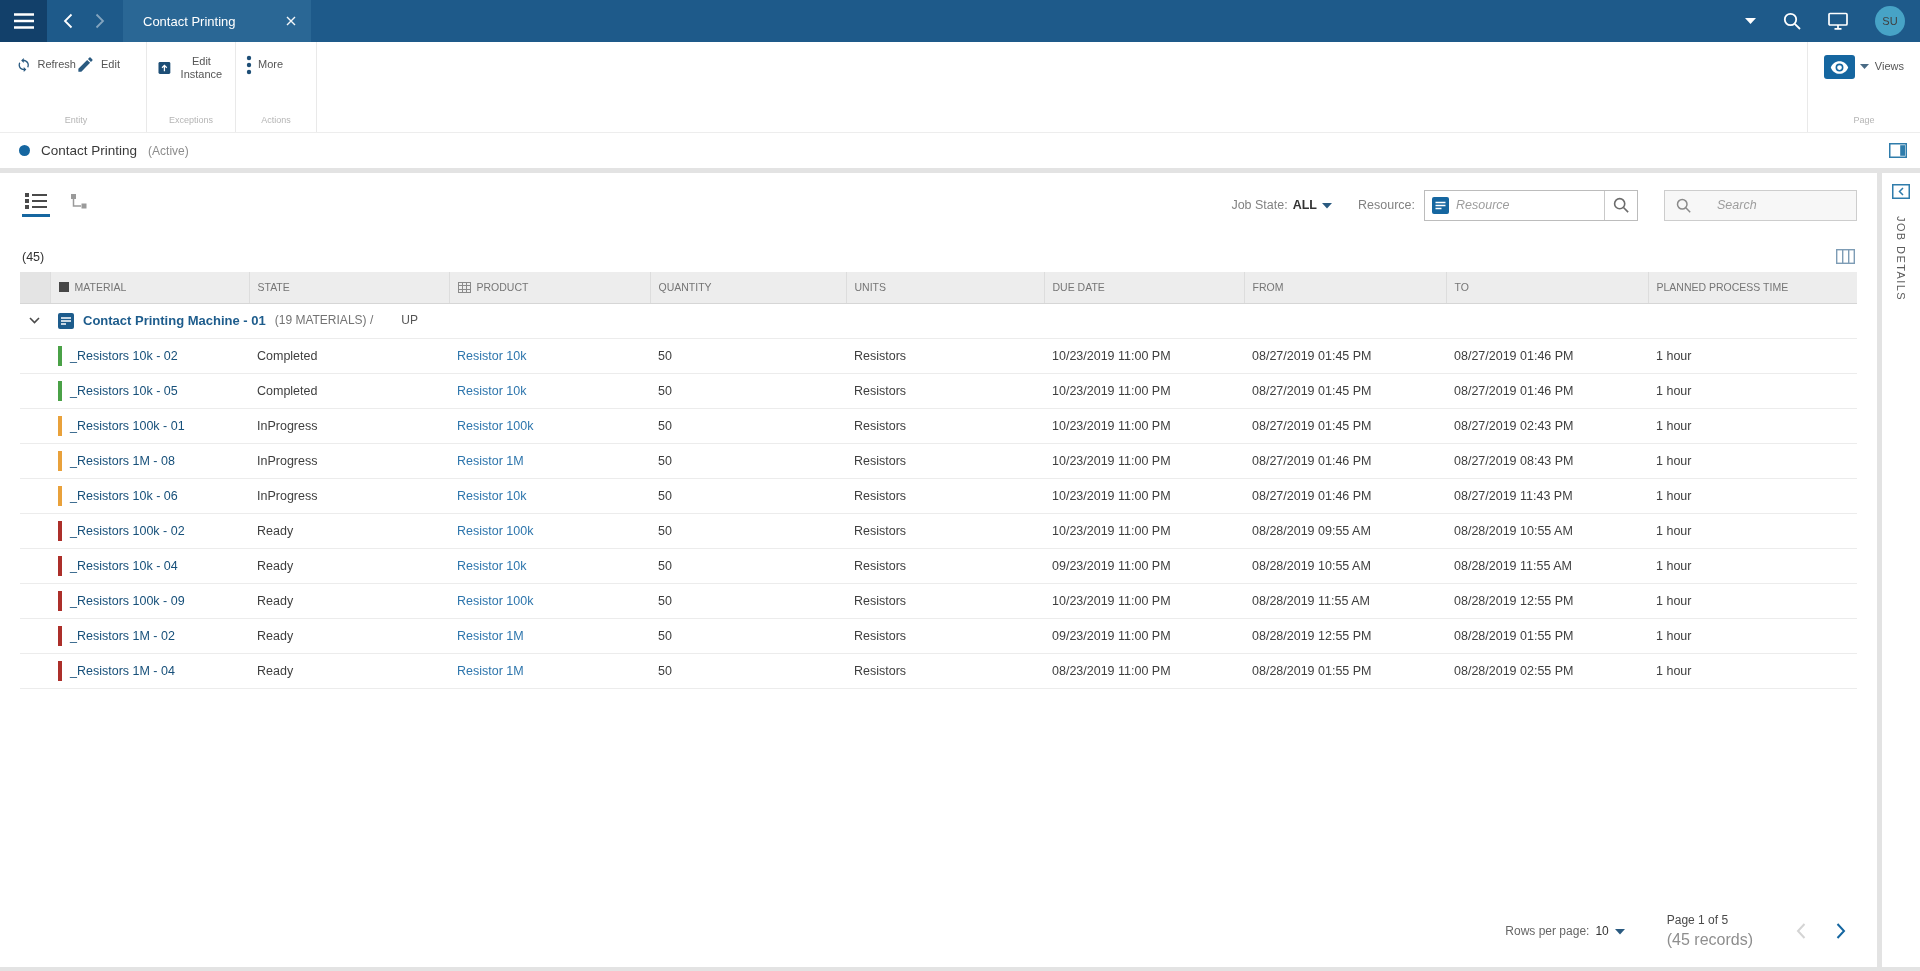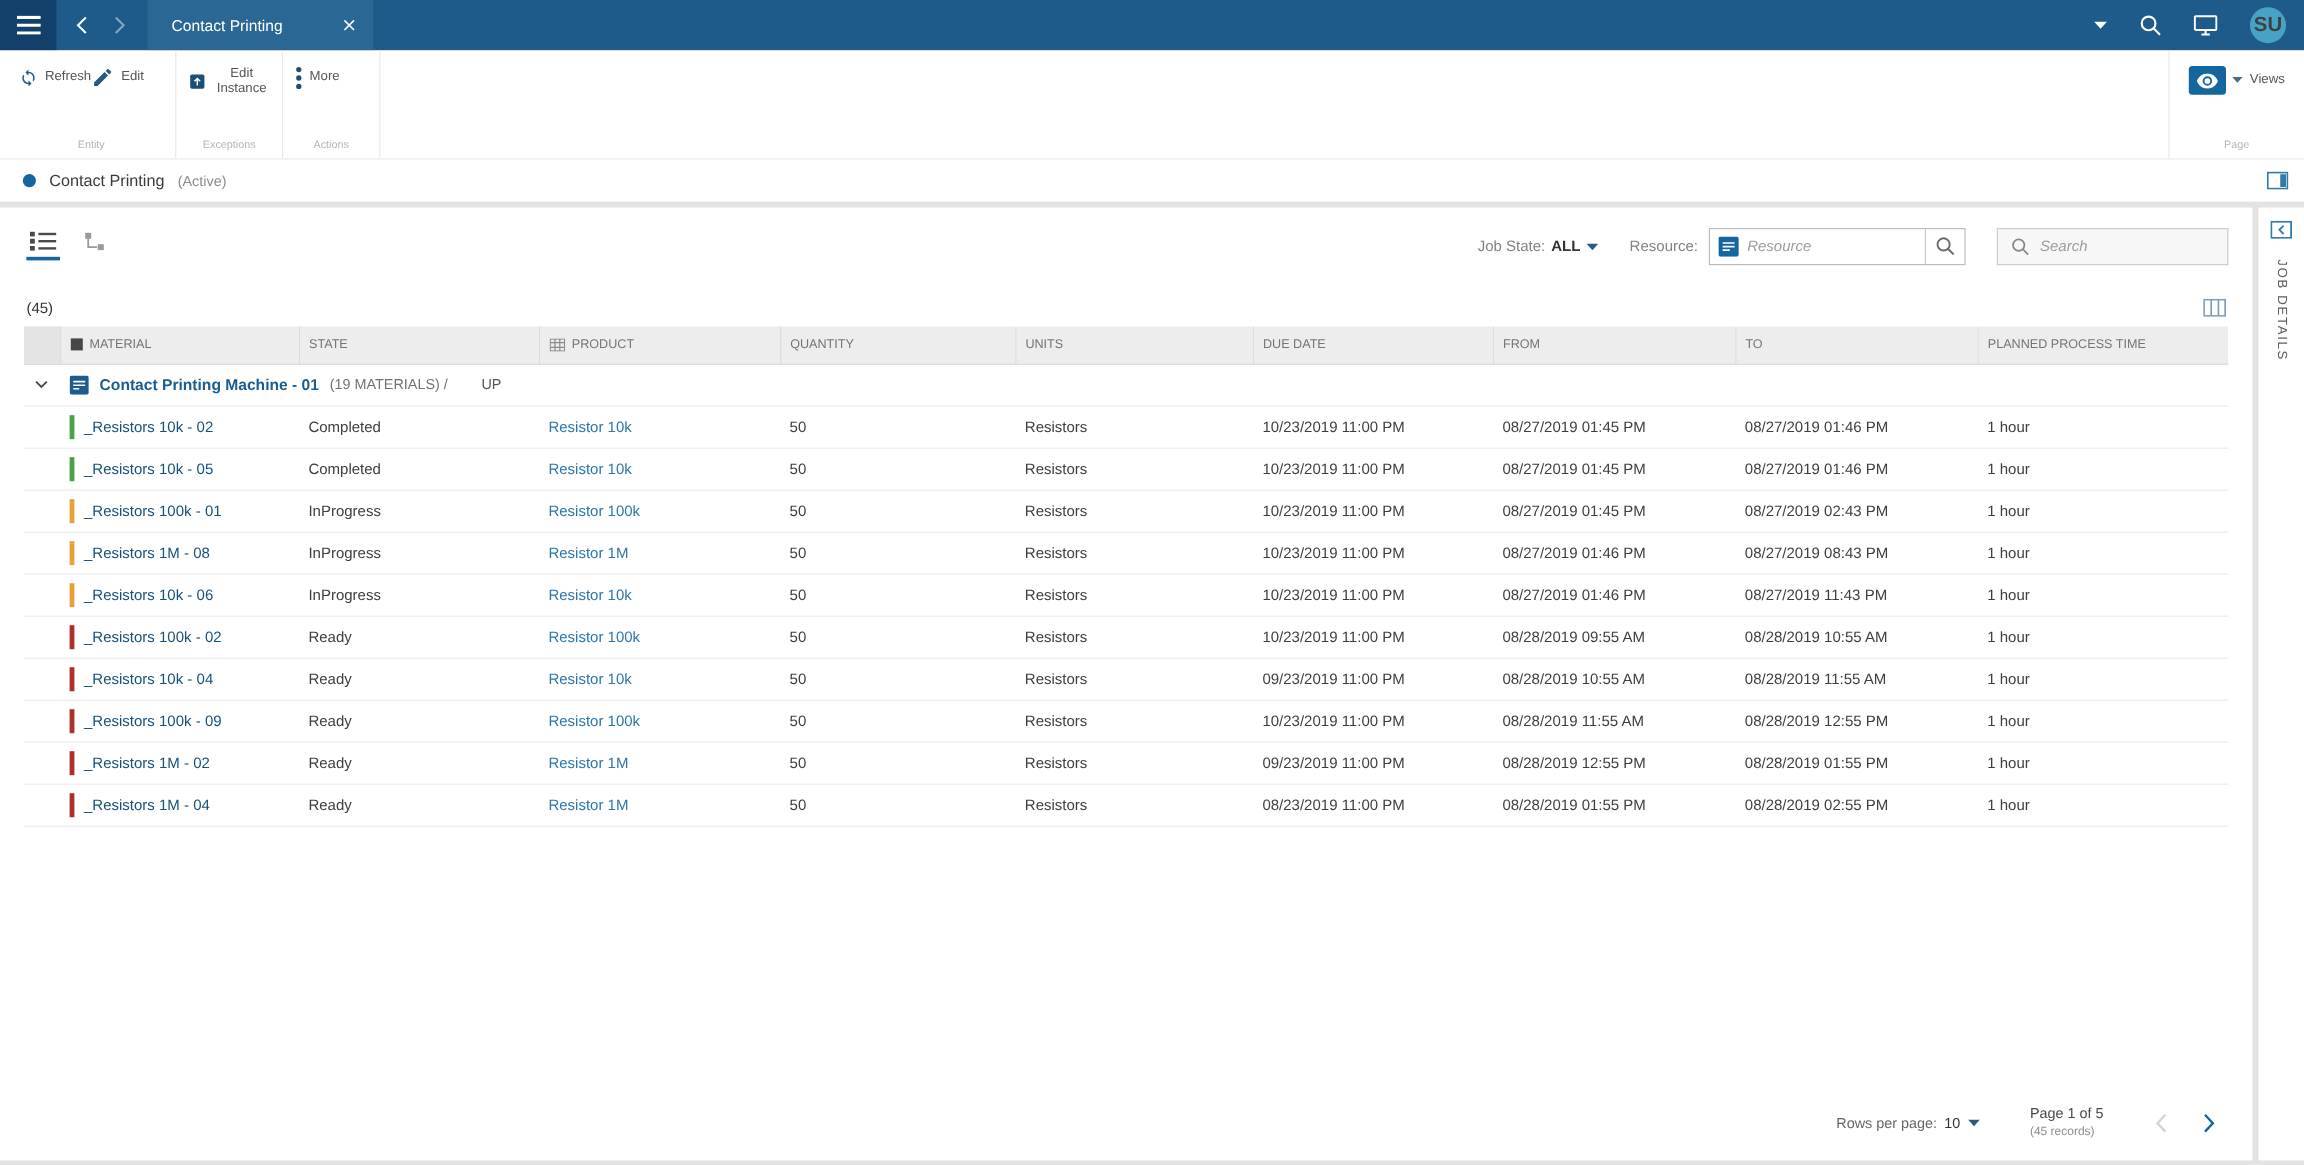--- a/index.html
+++ b/index.html
@@ -12,21 +12,21 @@
   
   .topbar{height:42px;background:#1e5a8a;display:flex;align-items:stretch;flex:none}
   .hamburger{width:47px;background:#12406a;display:flex;align-items:center;justify-content:center}
   .nav-arrows{display:flex;align-items:center;gap:22px;padding:0 18px 0 16px}
   .nav-btn{display:flex;align-items:center}
   .tab{background:#2a6795;display:flex;align-items:center;justify-content:space-between;gap:26px;padding:0 15px 0 20px;min-width:188px;cursor:pointer}
   .tab-title{color:#fff;font-size:13px}
   .tab-close{display:flex;opacity:.95}
   .topbar-right{margin-left:auto;display:flex;align-items:center;gap:27px;padding-right:15px}
   .tb-iconbtn{display:flex;align-items:center}
-  .avatar{width:30px;height:30px;border-radius:50%;background:#47a3c6;color:#404040;font-size:17px;font-weight:bold;display:flex;align-items:center;justify-content:center;cursor:pointer}
+  .avatar{width:30px;height:30px;border-radius:50%;background:#47a3c6;color:#404040;font-size:11px;font-weight:normal;display:flex;align-items:center;justify-content:center;cursor:pointer}
 
   
   .toolbar{height:90px;background:#fff;display:flex;align-items:stretch;flex:none;padding-left:6px}
   .tb-group{display:flex;flex-direction:column;padding:4px 10px 2px;border-right:1px solid #e9e9e9}
   .tb-buttons{display:flex;flex:1;align-items:flex-start}
   .tb-btn{width:60px;display:flex;flex-direction:row;align-items:center;gap:6px;padding-top:9px;color:#555}
   .tb-btn.wide{width:68px}
   .tb-label{font-size:11px;line-height:1.2;text-align:center;color:#555}
   .tb-group-label{text-align:center;font-size:9px;color:#b5b5b5;padding:2px 0 5px}
   .tb-spacer{flex:1;border-right:none}
@@ -56,21 +56,21 @@
   .filters{display:flex;align-items:center;gap:26px}
   .f-label{font-size:12.5px;color:#828282}
   .f-value{font-size:12.5px;color:#333;font-weight:bold}
   .job-state{display:flex;align-items:center;gap:5px;cursor:pointer}
   .caret{display:flex;margin-top:1px}
   .resource-filter{display:flex;align-items:center;gap:9px}
   .resource-box{width:214px;height:31px;border:1px solid #bcbcbc;display:flex;align-items:center;background:#fff}
   .res-icon{width:31px;display:flex;justify-content:center;flex:none}
   .resource-box input{flex:1;min-width:0;border:none;outline:none;font-size:12.5px;color:#333;background:transparent}
   .res-search{width:33px;align-self:stretch;border-left:1px solid #c9c9c9;display:flex;align-items:center;justify-content:center;flex:none}
-  .search-box{width:193px;height:31px;border:1px solid #cdcdcd;background:#f7f7f7;display:flex;align-items:center;gap:9px;padding:0 11px}
+  .search-box{width:193px;height:31px;border:1px solid #cdcdcd;background:#f7f7f7;display:flex;align-items:center;gap:26px;padding:0 11px}
   .search-box input{flex:1;min-width:0;border:none;outline:none;font-size:12.5px;color:#333;background:transparent}
   input::placeholder{font-style:italic;color:#9d9d9d}
 
   .count-row{display:flex;align-items:center;justify-content:space-between;margin-top:26px;padding:0 2px}
   .count{font-size:12.5px;color:#333}
   .col-btn{display:flex}
 
   table{width:100%;border-collapse:collapse;table-layout:fixed;margin-top:8px}
   thead th{background:#ededed;height:31px;font-size:10.5px;font-weight:normal;color:#757575;text-align:left;padding:0 8px;border-right:1px solid #ddd;border-bottom:1px solid #d6d6d6;white-space:nowrap;overflow:hidden;cursor:pointer}
   thead th:last-child{border-right:none}
@@ -86,21 +86,21 @@
   .mat-flex{display:flex;align-items:center;gap:8px}
   .state-bar{width:4px;height:20px;flex:none}
   .mat-name{color:#17507a}
   .prod-name{color:#2e76ad}
 
   .footer{margin-top:auto;display:flex;align-items:center;justify-content:flex-end;gap:42px;padding:10px 2px 4px}
   .rpp{display:flex;align-items:center;gap:6px;cursor:pointer}
   .rpp .f-label{font-size:12px;color:#666}
   .rpp .f-value{font-size:12px;font-weight:normal;color:#333}
   .page-info{font-size:12px;color:#4a4a4a;line-height:1.4}
-  .page-info .records{font-size:10px;color:#8e8e8e}
+  .page-info .records{font-size:16px;color:#8e8e8e}
   .pager{display:flex;align-items:center;gap:28px;padding-right:8px}
   .pg{display:flex}
 </style>
 </head>
 <body>
 
 <div class="app">
 
   <header class="topbar">
     <button class="hamburger">

